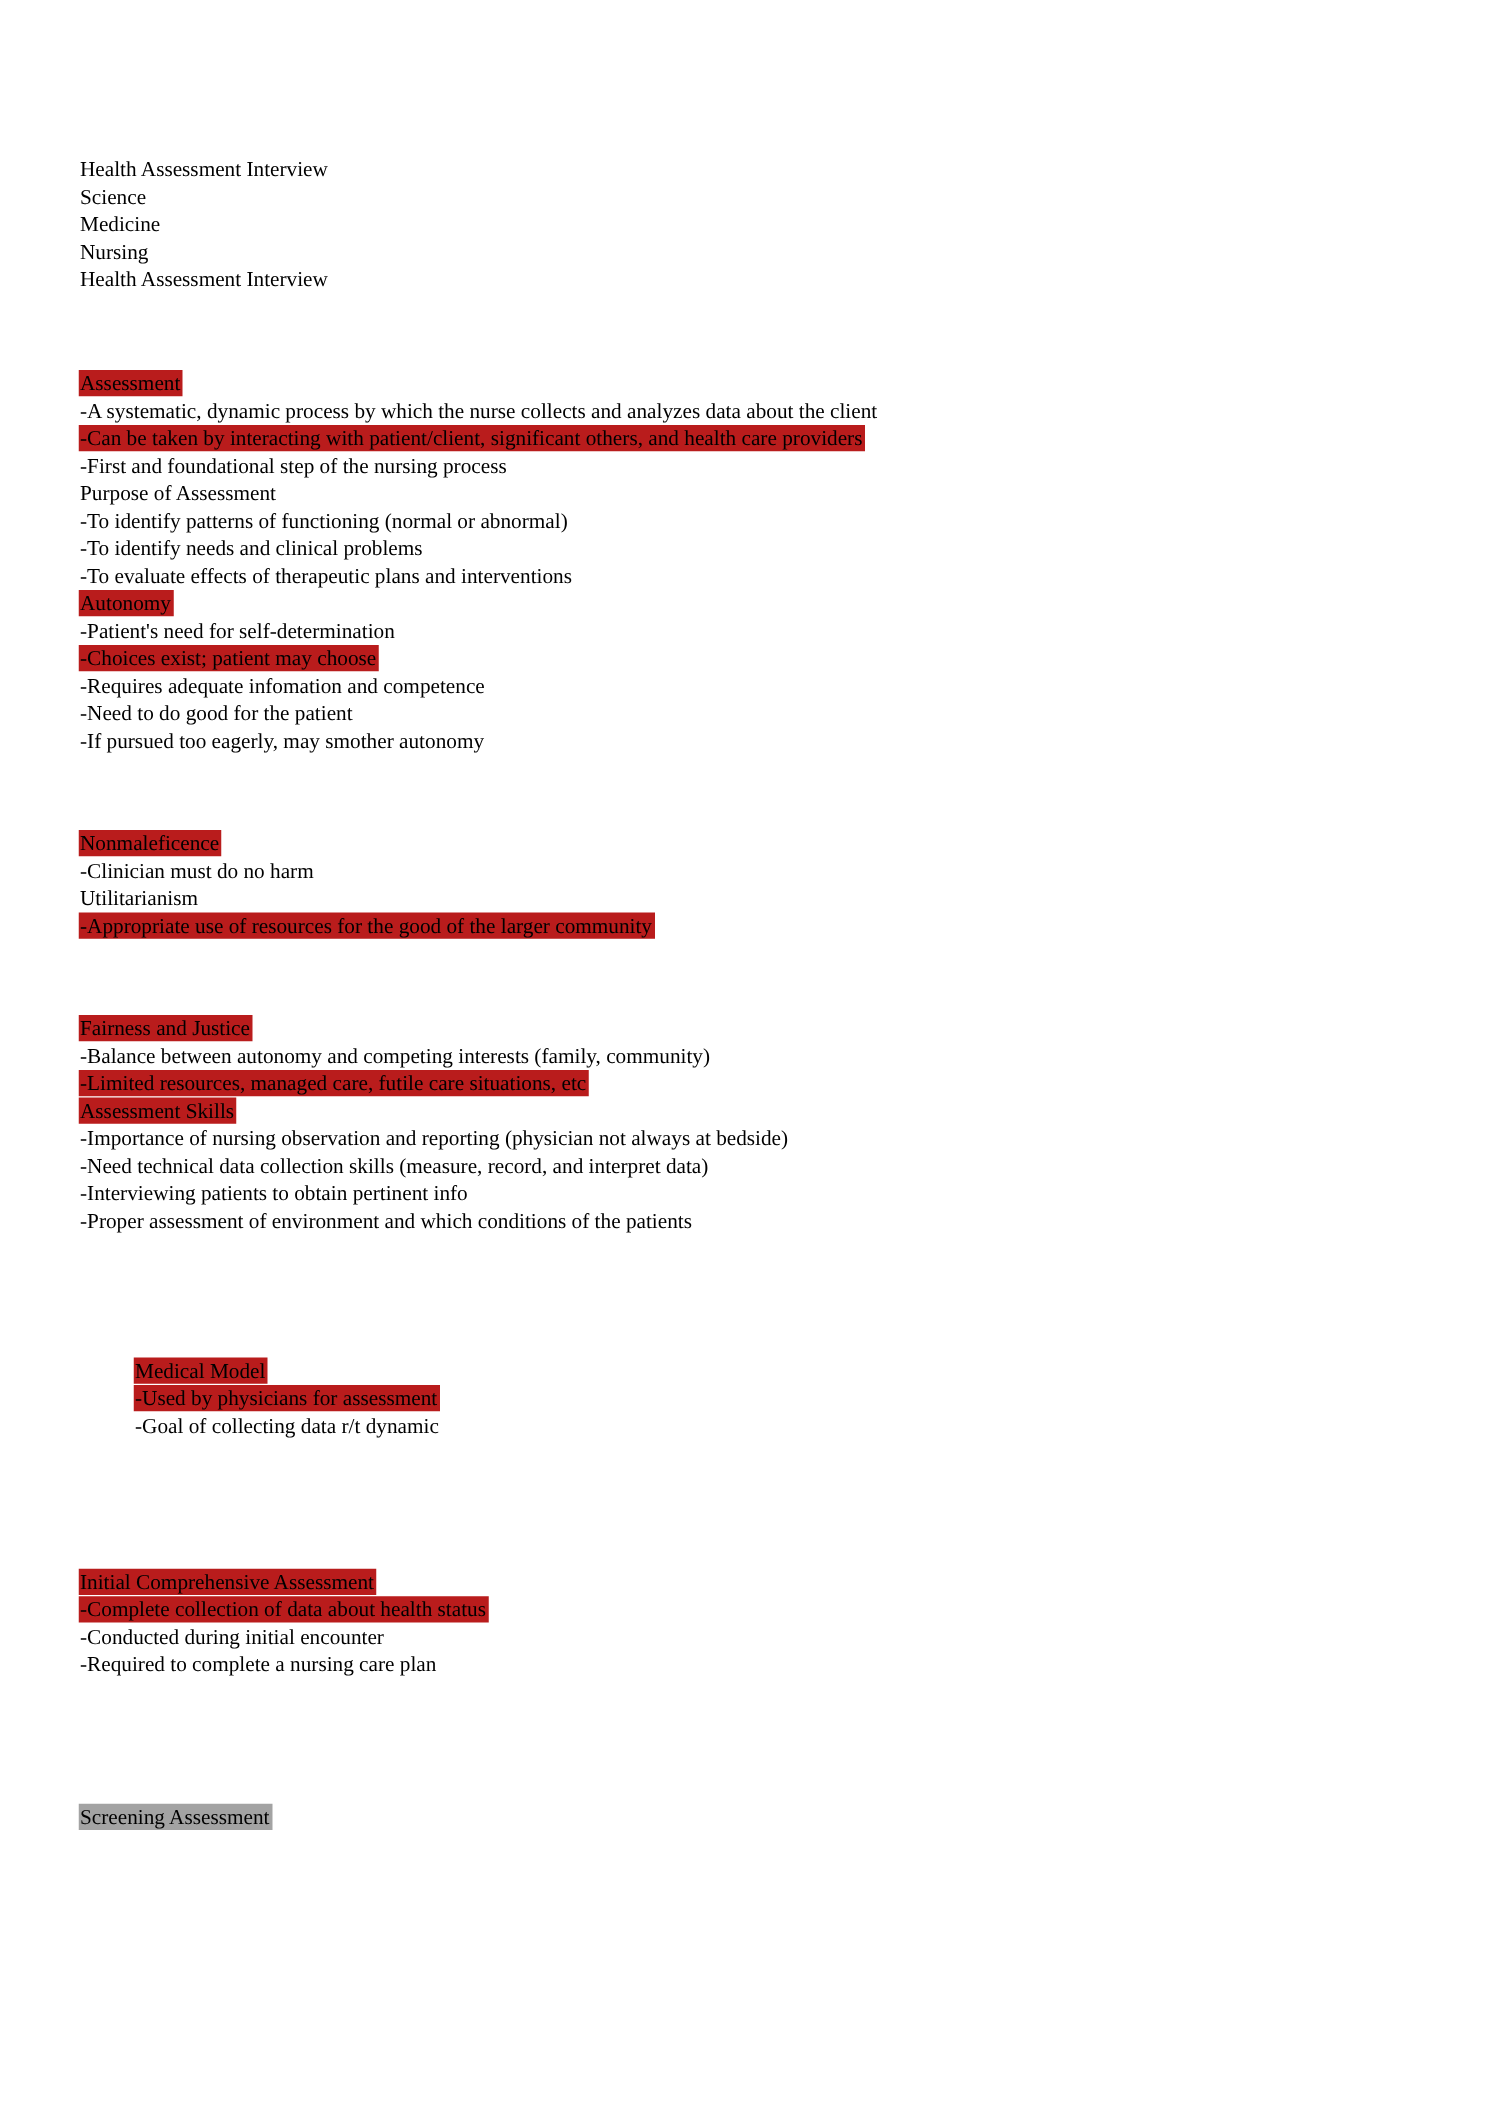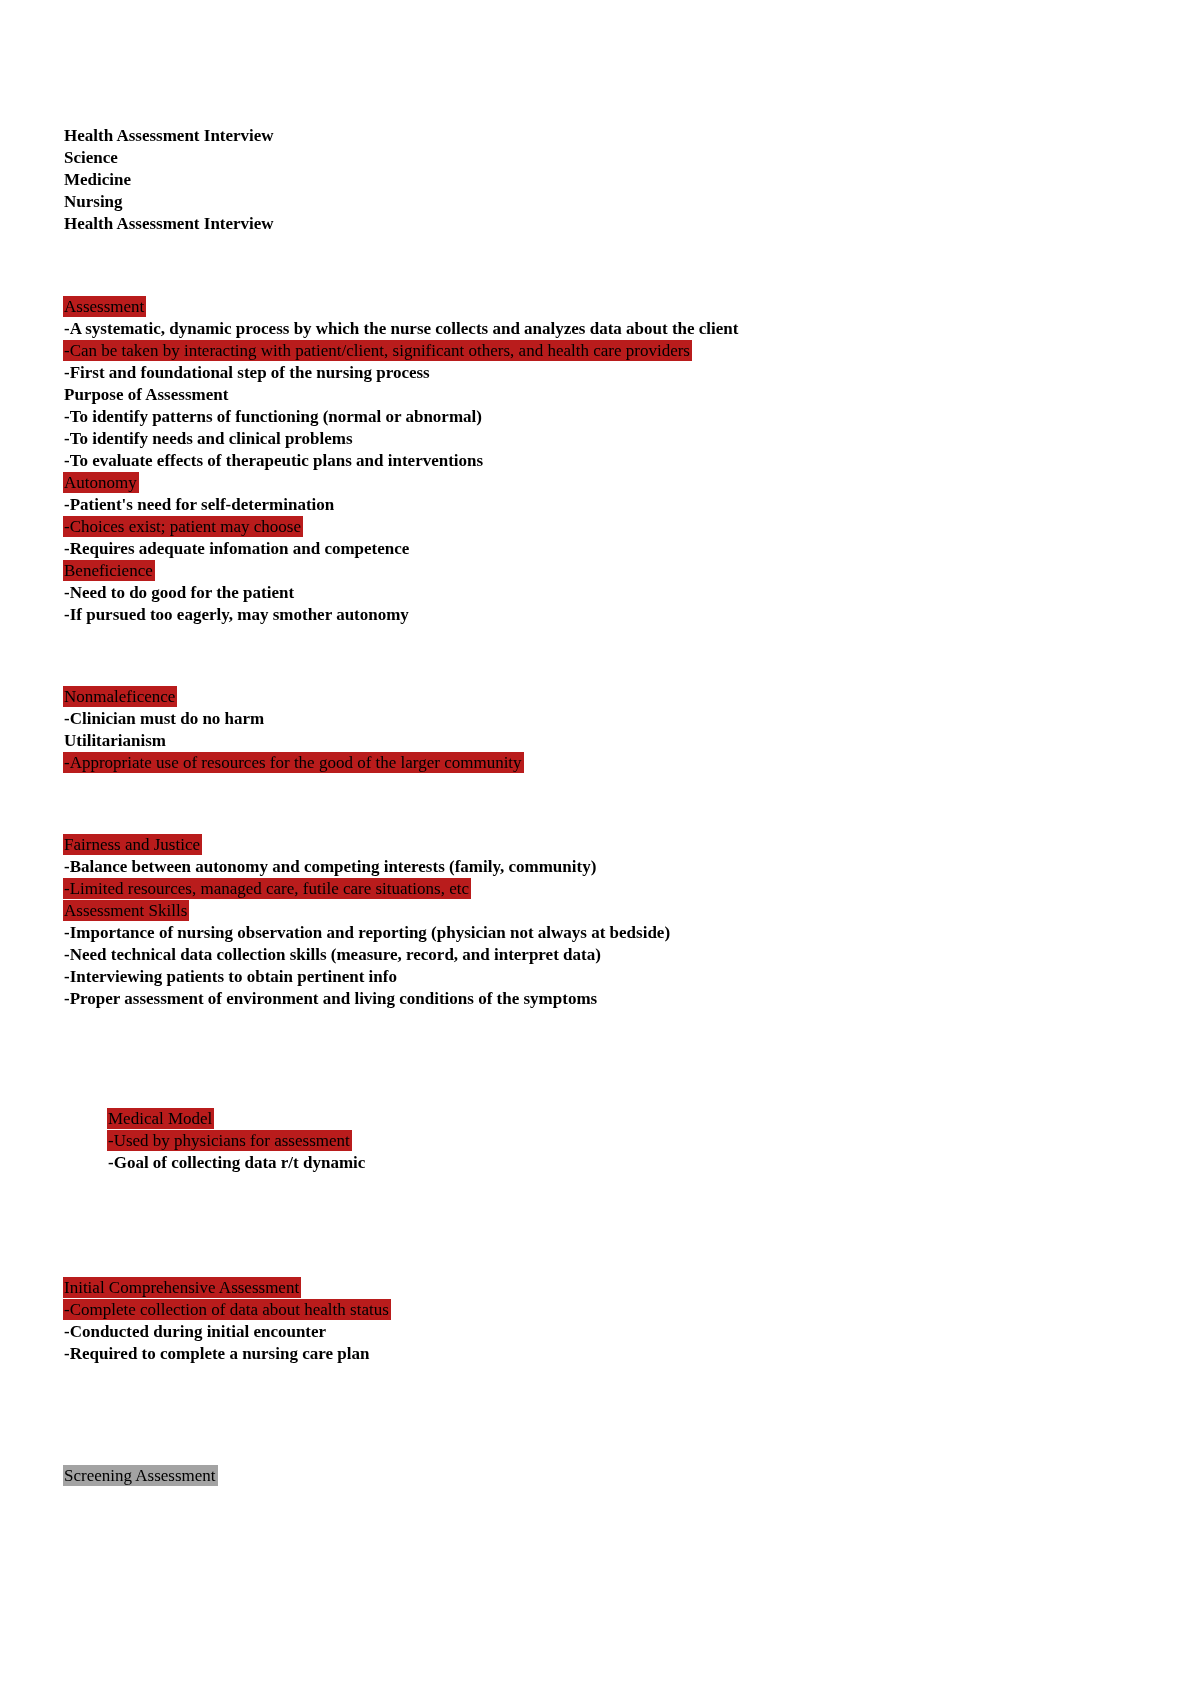--- a/index.html
+++ b/index.html
@@ -30,21 +30,21 @@
   .doc > .block:nth-of-type(6) { margin-top: 103px; }
   .doc > .block:nth-of-type(7) { margin-top: 100px; }
   .line {
     font-size: 17px;
     line-height: 22px;
     white-space: pre-wrap;
   }
   .line span.hl {
     padding: 1px 2px 1px 1px;
   }
-  .hl-none { background: transparent; font-weight: bold; }
+  .hl-none { background: transparent; }
   .hl-gray { background: #b91c1c; }
   .hl-darkgray { background: #a3a3a3; }
   .hl-yellow { background: #b91c1c; }
 </style>
 </head>
 <body>
 
 <div class="doc">
     <div class="block">
       <div class="line"><span class="hl hl-none">Health Assessment Interview</span></div>
@@ -59,39 +59,38 @@
       <div class="line"><span class="hl hl-yellow">-Can be taken by interacting with patient/client, significant others, and health care providers</span></div>
       <div class="line"><span class="hl hl-none">-First and foundational step of the nursing process</span></div>
       <div class="line"><span class="hl hl-none">Purpose of Assessment</span></div>
       <div class="line"><span class="hl hl-none">-To identify patterns of functioning (normal or abnormal)</span></div>
       <div class="line"><span class="hl hl-none">-To identify needs and clinical problems</span></div>
       <div class="line"><span class="hl hl-none">-To evaluate effects of therapeutic plans and interventions</span></div>
       <div class="line"><span class="hl hl-gray">Autonomy</span></div>
       <div class="line"><span class="hl hl-none">-Patient's need for self-determination</span></div>
       <div class="line"><span class="hl hl-yellow">-Choices exist; patient may choose</span></div>
       <div class="line"><span class="hl hl-none">-Requires adequate infomation and competence</span></div>
-      <div class="line"><span class="hl hl-gray">Beneficience</span></div>
       <div class="line"><span class="hl hl-none">-Need to do good for the patient</span></div>
       <div class="line"><span class="hl hl-none">-If pursued too eagerly, may smother autonomy</span></div>
     </div>
     <div class="block">
       <div class="line"><span class="hl hl-gray">Nonmaleficence</span></div>
       <div class="line"><span class="hl hl-none">-Clinician must do no harm</span></div>
       <div class="line"><span class="hl hl-none">Utilitarianism</span></div>
       <div class="line"><span class="hl hl-yellow">-Appropriate use of resources for the good of the larger community</span></div>
     </div>
     <div class="block">
       <div class="line"><span class="hl hl-gray">Fairness and Justice</span></div>
       <div class="line"><span class="hl hl-none">-Balance between autonomy and competing interests (family, community)</span></div>
       <div class="line"><span class="hl hl-yellow">-Limited resources, managed care, futile care situations, etc</span></div>
       <div class="line"><span class="hl hl-yellow">Assessment Skills</span></div>
       <div class="line"><span class="hl hl-none">-Importance of nursing observation and reporting (physician not always at bedside)</span></div>
       <div class="line"><span class="hl hl-none">-Need technical data collection skills (measure, record, and interpret data)</span></div>
       <div class="line"><span class="hl hl-none">-Interviewing patients to obtain pertinent info</span></div>
-      <div class="line"><span class="hl hl-none">-Proper assessment of environment and living conditions of the symptoms</span></div>
+      <div class="line"><span class="hl hl-none">-Proper assessment of environment and which conditions of the patients</span></div>
     </div>
     <div class="block">
       <div class="line"><span class="hl hl-gray">Medical Model</span></div>
       <div class="line"><span class="hl hl-yellow">-Used by physicians for assessment</span></div>
       <div class="line"><span class="hl hl-none">-Goal of collecting data r/t dynamic</span></div>
     </div>
     <div class="block">
       <div class="line"><span class="hl hl-gray">Initial Comprehensive Assessment</span></div>
       <div class="line"><span class="hl hl-yellow">-Complete collection of data about health status</span></div>
       <div class="line"><span class="hl hl-none">-Conducted during initial encounter</span></div>

